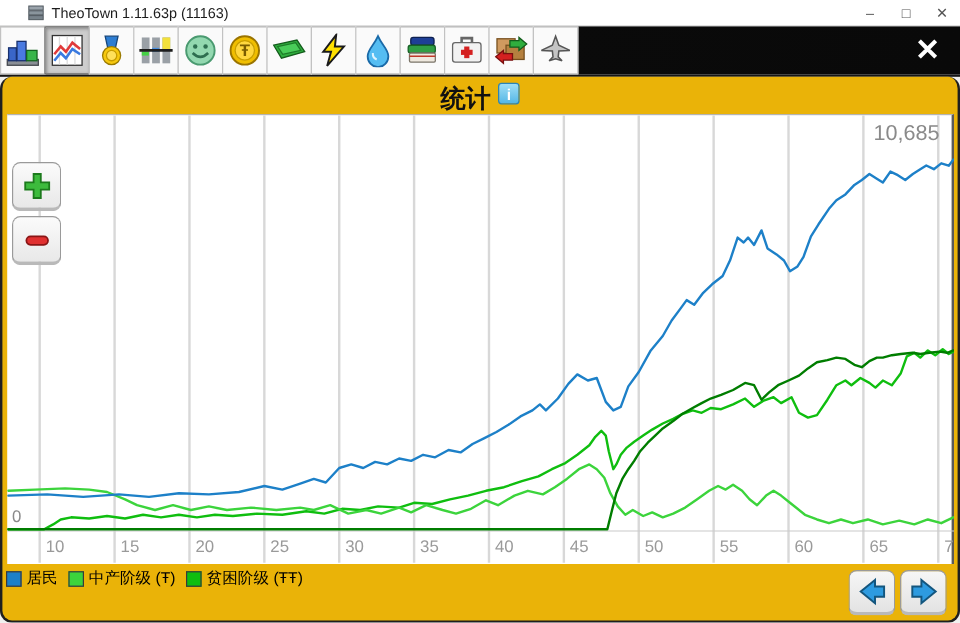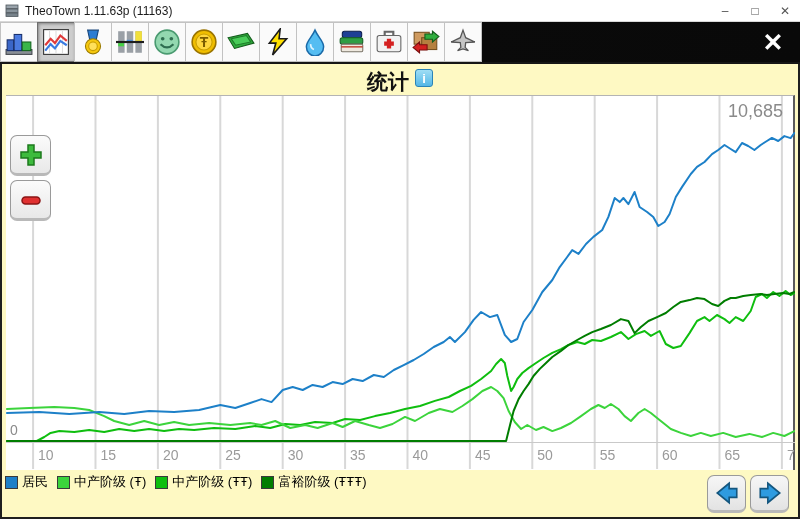--- a/index.html
+++ b/index.html
@@ -2,21 +2,21 @@
 <html><head>
 <meta charset="utf-8">
 <style>
   * { box-sizing: border-box; margin: 0; padding: 0; }
   html,body { width:800px; height:519px; overflow:hidden; }
   body { font-family:"Liberation Sans", sans-serif; background:#f0f0ee; }
   .window { width:800px; height:519px; position:relative; background:#f0f0ee; }
 
   
   .titlebar { height:22px; background:#ffffff; border-bottom:1px solid #d8d8d8;
-              display:flex; align-items:center; padding-left:5px; }
+              display:flex; align-items:center; padding-left:23px; }
   .titlebar .appicon { width:15px; height:15px; margin-right:5px; flex:0 0 auto; }
   .titlebar .ttl { font-size:12px; color:#1c1c1c; }
   .wincontrols { margin-left:auto; display:flex; height:100%; }
   .wincontrols span { width:30px; display:flex; align-items:center; justify-content:center;
                       font-size:12px; color:#555; cursor:default; }
 
   
   .toolbar { height:42px; display:flex; align-items:stretch;
              background:linear-gradient(90deg,#17120a 0%,#0b0b0b 14%,#090909 100%);
              border-bottom:2px solid #161616; position:relative; }
@@ -24,23 +24,23 @@
           margin-left:-1px; display:flex; align-items:center; justify-content:center; }
   .tbtn:first-child { margin-left:0; }
   .tbtn.selected { background:#cdcdcd; border:1px solid #6e6e6e;
                    box-shadow:inset 1px 1px 3px rgba(0,0,0,.35); }
   .tbtn svg { width:28px; height:28px; }
   .tb-close { position:absolute; right:12px; top:0; height:40px; width:30px;
               display:flex; align-items:center; justify-content:center;
               color:#fff; font-size:25px; font-weight:bold; cursor:default; }
 
   
-  .dialog { position:relative; height:455px; background:#fef9c3;
+  .dialog { position:relative; height:455px; background:#eab308;
             border-left:2px solid #1f1f1f; border-right:2px solid #1f1f1f;
-            border-bottom:2px solid #1f1f1f; }
+            border-bottom:2px solid #1f1f1f;border-radius:10px; }
   .dlg-title { height:31px; text-align:center; padding-top:4px; }
   .dlg-title .txt { font-size:21px; font-weight:bold; color:#111; vertical-align:top; }
   .info-chip { display:inline-block; width:18px; height:18px; margin-left:6px; margin-top:1px;
                background:linear-gradient(#9fdef5,#55b7e6); border:1px solid #2a84b8;
                border-radius:3px; color:#fff; font-weight:bold; font-size:13px; line-height:17px;
                text-align:center; vertical-align:top; }
 
   
   .chart-wrap { position:absolute; left:4px; top:31px; width:789px; height:375px;
                 background:#ffffff; border-top:1px solid #b4b4b4; border-right:2px solid #5a5a5a; }
@@ -248,25 +248,21 @@
       <div class="leg-item">
         <span class="sw" style="background: rgb(29, 128, 200);"></span>
         <span class="lb">居民</span>
       </div>
       <div class="leg-item">
         <span class="sw" style="background: rgb(60, 212, 60);"></span>
         <span class="lb">中产阶级 (Ŧ)</span>
       </div>
       <div class="leg-item">
         <span class="sw" style="background: rgb(15, 190, 15);"></span>
-        <span class="lb">中产阶级 (ŦŦ)</span>
-      </div>
-      <div class="leg-item">
-        <span class="sw" style="background: rgb(0, 125, 0);"></span>
-        <span class="lb">富裕阶级 (ŦŦŦ)</span>
+        <span class="lb">贫困阶级 (ŦŦ)</span>
       </div>
     </div>
 
     <div class="nav">
       <div class="nav-btn">
         <svg viewBox="0 0 24 24">
           <polygon points="14,3 3,12 14,21 14,16 21,16 21,8 14,8" fill="#2e9be0" stroke="#14567e" stroke-width="1.5"></polygon>
         </svg>
       </div>
       <div class="nav-btn">

